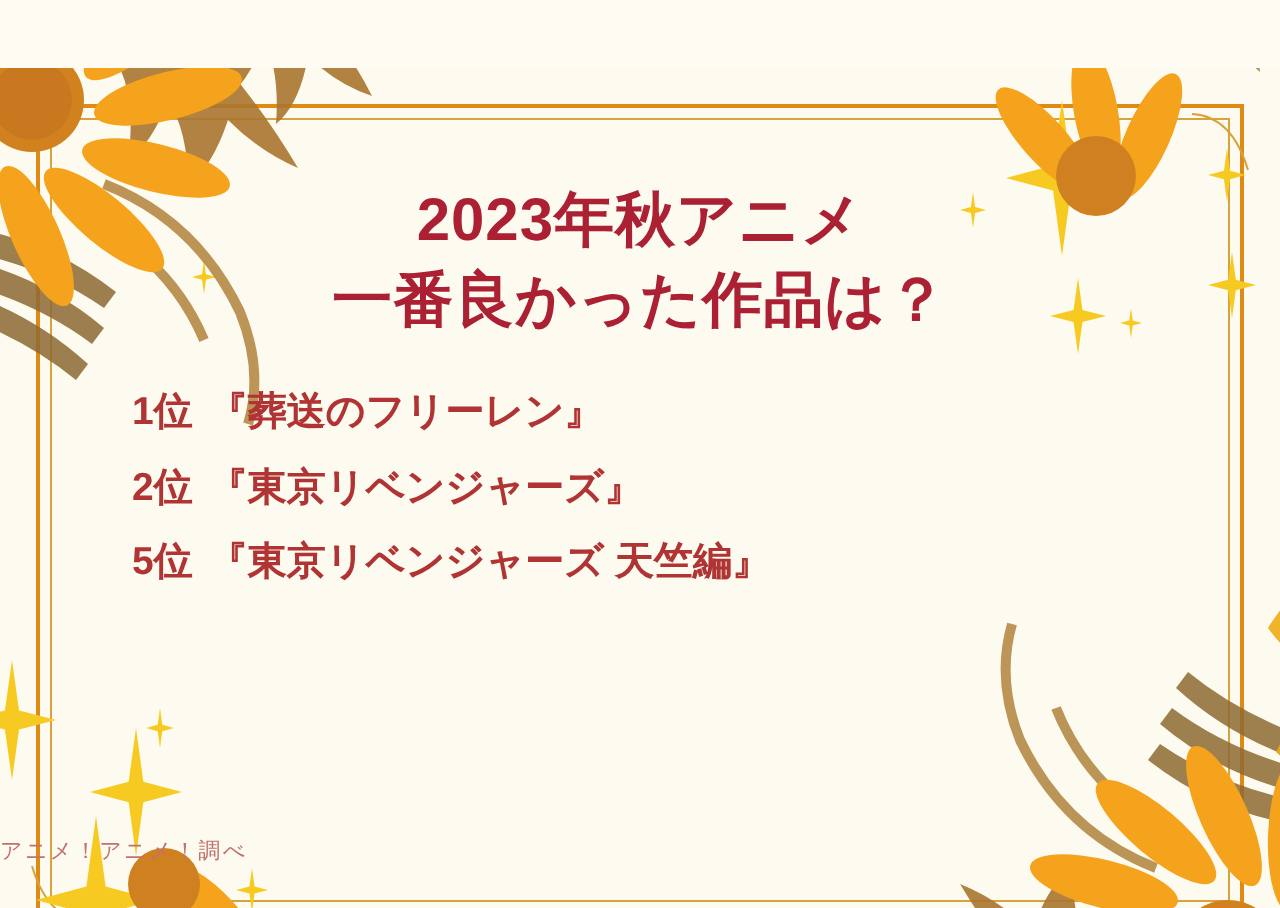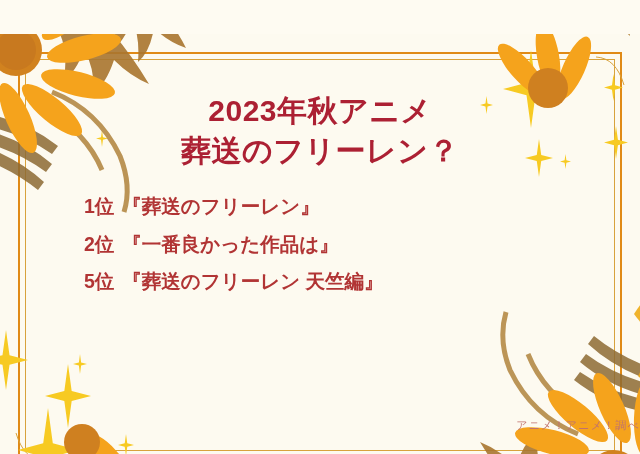--- a/index.html
+++ b/index.html
@@ -53,31 +53,31 @@
   }
   .title-line{
     color:#ac2033;
     font-size:30px;font-weight:bold;line-height:1.33;
     letter-spacing:.5px;
     white-space:nowrap;
   }
 
   .ranking{
     position:absolute;left:0;right:0;top:163px;z-index:6;
-    padding-left:84px;
+    padding-left:66px;
   }
   .rank-row{
     color:#b13434;
     font-size:19.5px;font-weight:bold;line-height:1;
     margin-bottom:18px;white-space:nowrap;
   }
   .rank-row .pos{margin-right:8px;}
 
   .source{
-    position:absolute;left:0;right:0;top:384px;text-align:right;z-index:6;
+    position:absolute;left:0;right:0;top:384px;text-align:left;z-index:6;
     color:#c0726e;font-size:11px;letter-spacing:1.2px;
   }
 </style>
 </head>
 <body>
 
 <div id="poster">
 
   <div class="frame-outer"></div>
   <div class="frame-inner"></div>
@@ -229,30 +229,30 @@
       <g fill="#f5a31c">
         <ellipse cx="214" cy="112" rx="11" ry="32" transform="rotate(10 214 112)"></ellipse>
         <ellipse cx="240" cy="126" rx="11" ry="32" transform="rotate(42 240 126)"></ellipse>
         <circle cx="214" cy="142" r="18" fill="#cf8020"></circle>
       </g>
     </svg>
   </div>
 
   <div class="title-block">
     <div class="title-line">2023年秋アニメ</div>
-    <div class="title-line">葬送のフリーレン？</div>
+    <div class="title-line">一番良かった作品は？</div>
   </div>
 
   <div class="ranking">
     <div class="rank-row">
       <span class="pos">1位</span><span class="ttl">『葬送のフリーレン』</span>
     </div>
     <div class="rank-row">
-      <span class="pos">2位</span><span class="ttl">『一番良かった作品は』</span>
+      <span class="pos">2位</span><span class="ttl">『東京リベンジャーズ』</span>
     </div>
     <div class="rank-row">
-      <span class="pos">5位</span><span class="ttl">『葬送のフリーレン 天竺編』</span>
+      <span class="pos">5位</span><span class="ttl">『東京リベンジャーズ 天竺編』</span>
     </div>
   </div>
 
   <div class="source">アニメ！アニメ！調べ</div>
 
 </div>
 
 </body></html>

